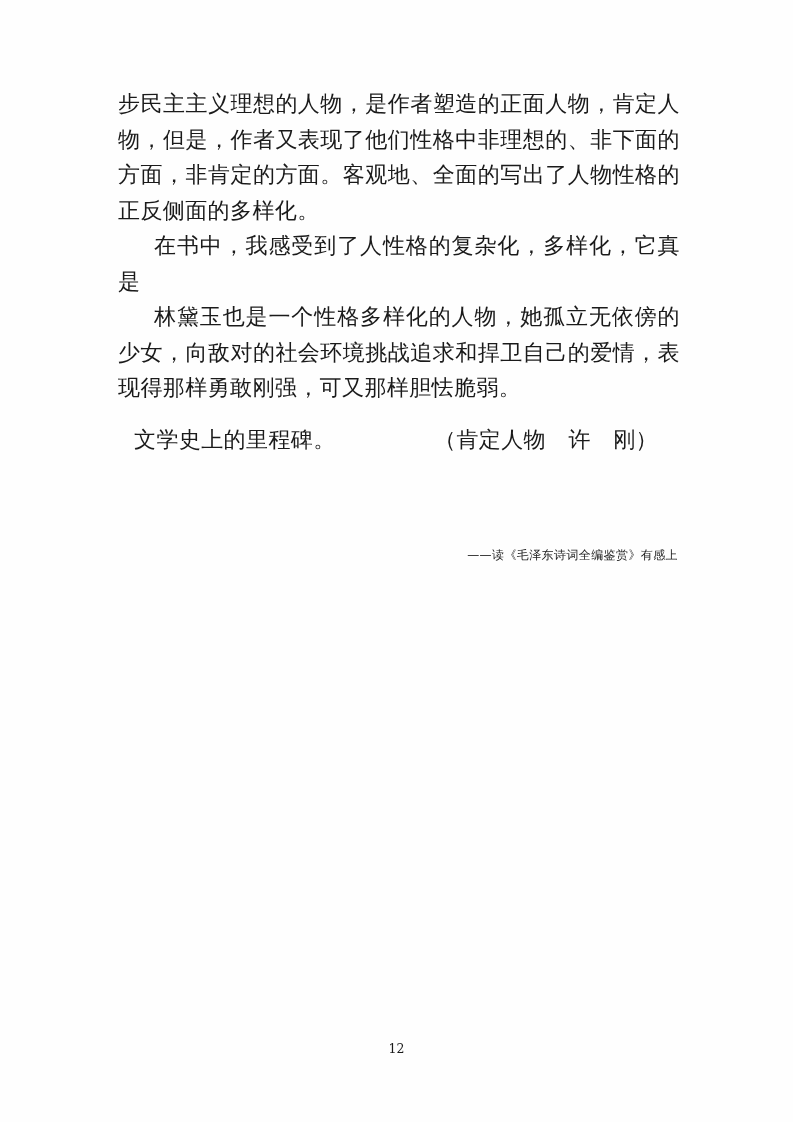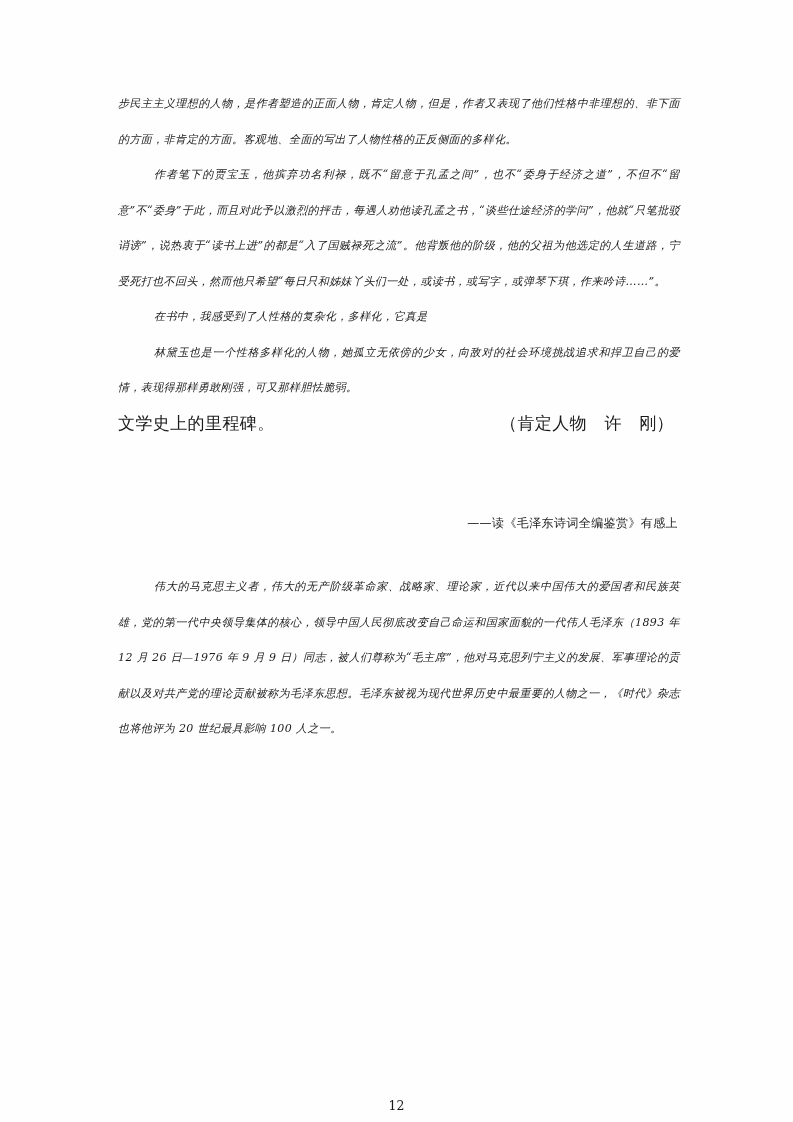--- a/index.html
+++ b/index.html
@@ -23,35 +23,34 @@
     background: #fefefe;
   }
   .content {
     position: absolute;
     left: 118px;
     top: 86px;
     width: 562px;
   }
   p.body-par {
     margin: 0;
-    font-size: 11px;
+    font-size: 22px;
     line-height: 35.5px;
     text-align: justify;
     text-justify: inter-character;
     letter-spacing: 0.4px;
     font-family: "DejaVu Serif", "Liberation Serif", serif;
     font-weight: 500;
-    font-style: italic;
   }
   p.indent {
     text-indent: 36px;
   }
   .signature-line {
-    margin: 0;
-    font-size: 17px;
+    margin: 16px;
+    font-size: 22px;
     line-height: 35.5px;
     letter-spacing: 0.4px;
     display: flex;
     justify-content: space-between;
     font-weight: 500;
   }
   .signature-line .left {
     white-space: nowrap;
   }
   .signature-line .right {
@@ -80,47 +79,45 @@
     letter-spacing: 0.4px;
     font-weight: 500;
   }
   .after-subtitle-gap {
     height: 30px;
   }
   .page-number {
     position: absolute;
     left: 0;
     width: 793px;
-    top: 1098px;
+    top: 1041px;
     text-align: center;
     font-size: 12.5px;
     font-family: "DejaVu Serif", "Liberation Serif", serif;
     color: #1a1a1a;
   }
 </style>
 </head>
 <body>
 
 <div class="page">
   <div class="content">
 
     <p class="body-par">步民主主义理想的人物，是作者塑造的正面人物，肯定人物，但是，作者又表现了他们性格中非理想的、非下面的方面，非肯定的方面。客观地、全面的写出了人物性格的正反侧面的多样化。</p>
-    <p class="body-par indent">作者笔下的贾宝玉，他摈弃功名利禄，既不“留意于孔孟之间”，也不“委身于经济之道”，不但不“留意”不“委身”于此，而且对此予以激烈的抨击，每遇人劝他读孔孟之书，“谈些仕途经济的学问”，他就“只笔批驳诮谤”，说热衷于“读书上进”的都是“入了国贼禄死之流”。他背叛他的阶级，他的父祖为他选定的人生道路，宁受死打也不回头，然而他只希望“每日只和姊妹丫头们一处，或读书，或写字，或弹琴下琪，作来吟诗……”。</p>
     <p class="body-par indent">在书中，我感受到了人性格的复杂化，多样化，它真是</p>
     <p class="body-par indent">林黛玉也是一个性格多样化的人物，她孤立无依傍的少女，向敌对的社会环境挑战追求和捍卫自己的爱情，表现得那样勇敢刚强，可又那样胆怯脆弱。</p>
 
     <div class="signature-line">
       <span class="left">文学史上的里程碑。</span>
       <span class="right">（肯定人物　许　刚）</span>
     </div>
 
     <div class="gap-block"></div>
 
     <p class="subtitle">——读《毛泽东诗词全编鉴赏》有感上</p>
 
     <div class="after-subtitle-gap"></div>
 
-    <p class="body-par indent">伟大的马克思主义者，伟大的无产阶级革命家、战略家、理论家，近代以来中国伟大的爱国者和民族英雄，党的第一代中央领导集体的核心，领导中国人民彻底改变自己命运和国家面貌的一代伟人毛泽东（1893 年 12 月 26 日—1976 年 9 月 9 日）同志，被人们尊称为“毛主席”，他对马克思列宁主义的发展、军事理论的贡献以及对共产党的理论贡献被称为毛泽东思想。毛泽东被视为现代世界历史中最重要的人物之一，《时代》杂志也将他评为 20 世纪最具影响 100 人之一。</p>
 
   </div>
 
   <div class="page-number">12</div>
 </div>
 
 </body></html>

